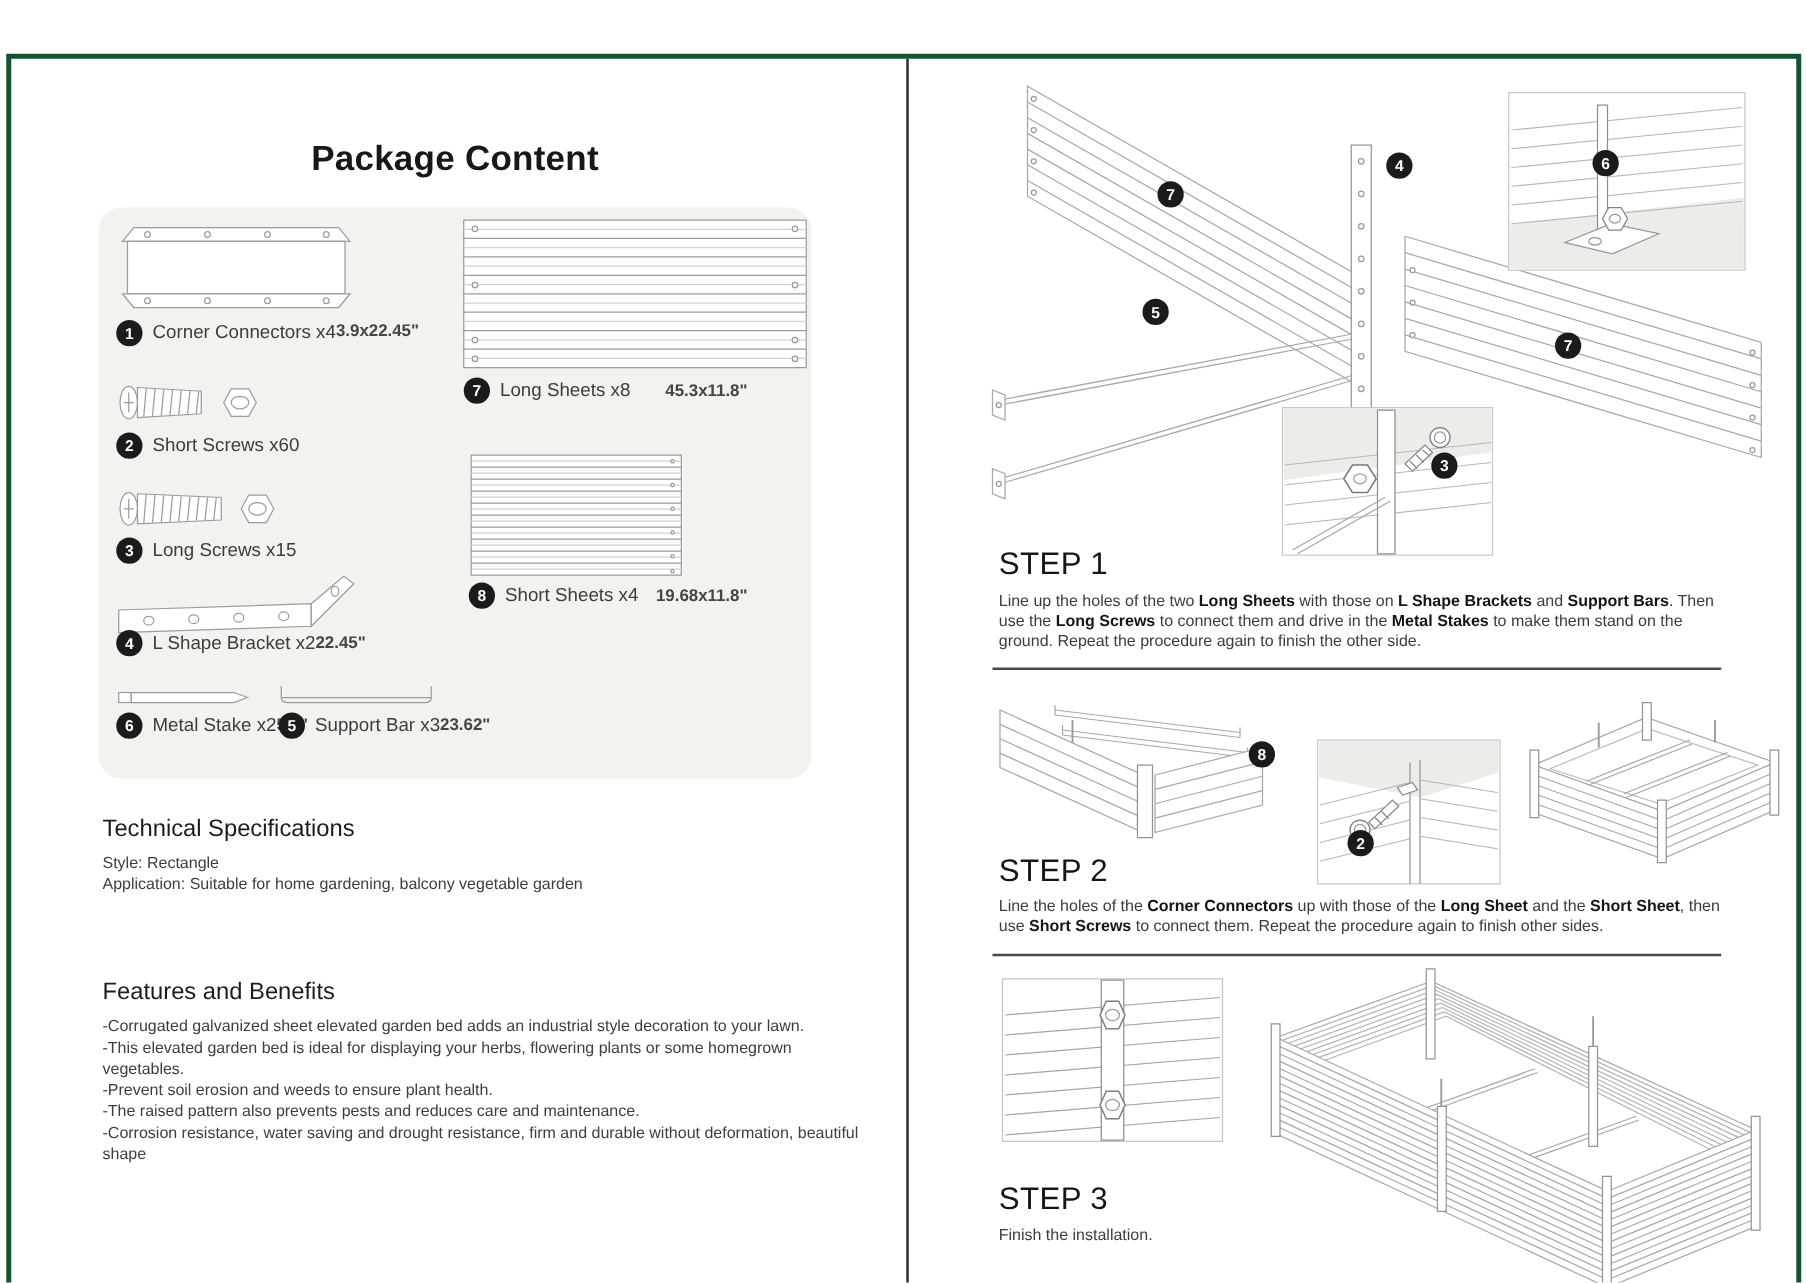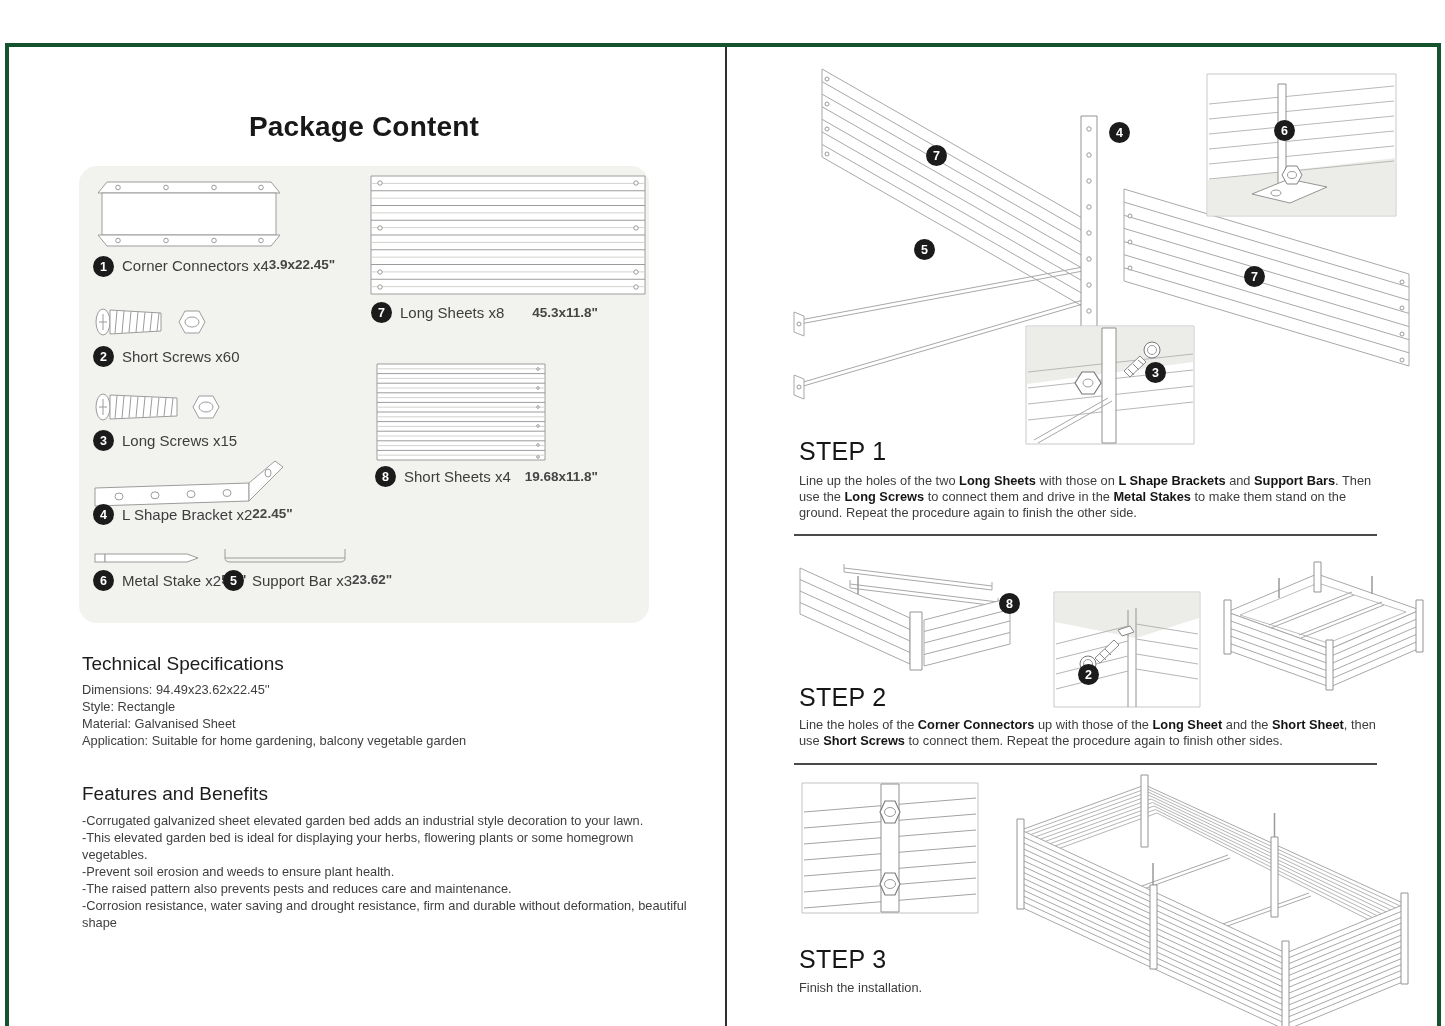--- a/index.html
+++ b/index.html
@@ -209,23 +209,21 @@
       <div class="pkg-label center pkg-inline" style="left:296px;top:300px">
         <span class="badge">8</span>
         <span>Short Sheets x4</span>
         <span class="dim" style="margin-left:6px">19.68x11.8"</span>
       </div>
     </div>
 
     <div class="abs" style="left:73px;top:606px;width:600px">
       <h2 class="section">Technical Specifications</h2>
       <div style="margin-top:6px">
-        <div class="spec-line">Dimensions: 94.49x23.62x22.45''</div>
         <div class="spec-line">Style: Rectangle</div>
-        <div class="spec-line">Material: Galvanised Sheet</div>
         <div class="spec-line">Application: Suitable for home gardening, balcony vegetable garden</div>
       </div>
     </div>
 
     <div class="abs" style="left:73px;top:736px;width:620px">
       <h2 class="section">Features and Benefits</h2>
       <div style="margin-top:7px">
         <div class="feat-line">-Corrugated galvanized sheet elevated garden bed adds an industrial style decoration to your lawn.</div>
         <div class="feat-line">-This elevated garden bed is ideal for displaying your herbs, flowering plants or some homegrown vegetables.</div>
         <div class="feat-line">-Prevent soil erosion and weeds to ensure plant health.</div>

